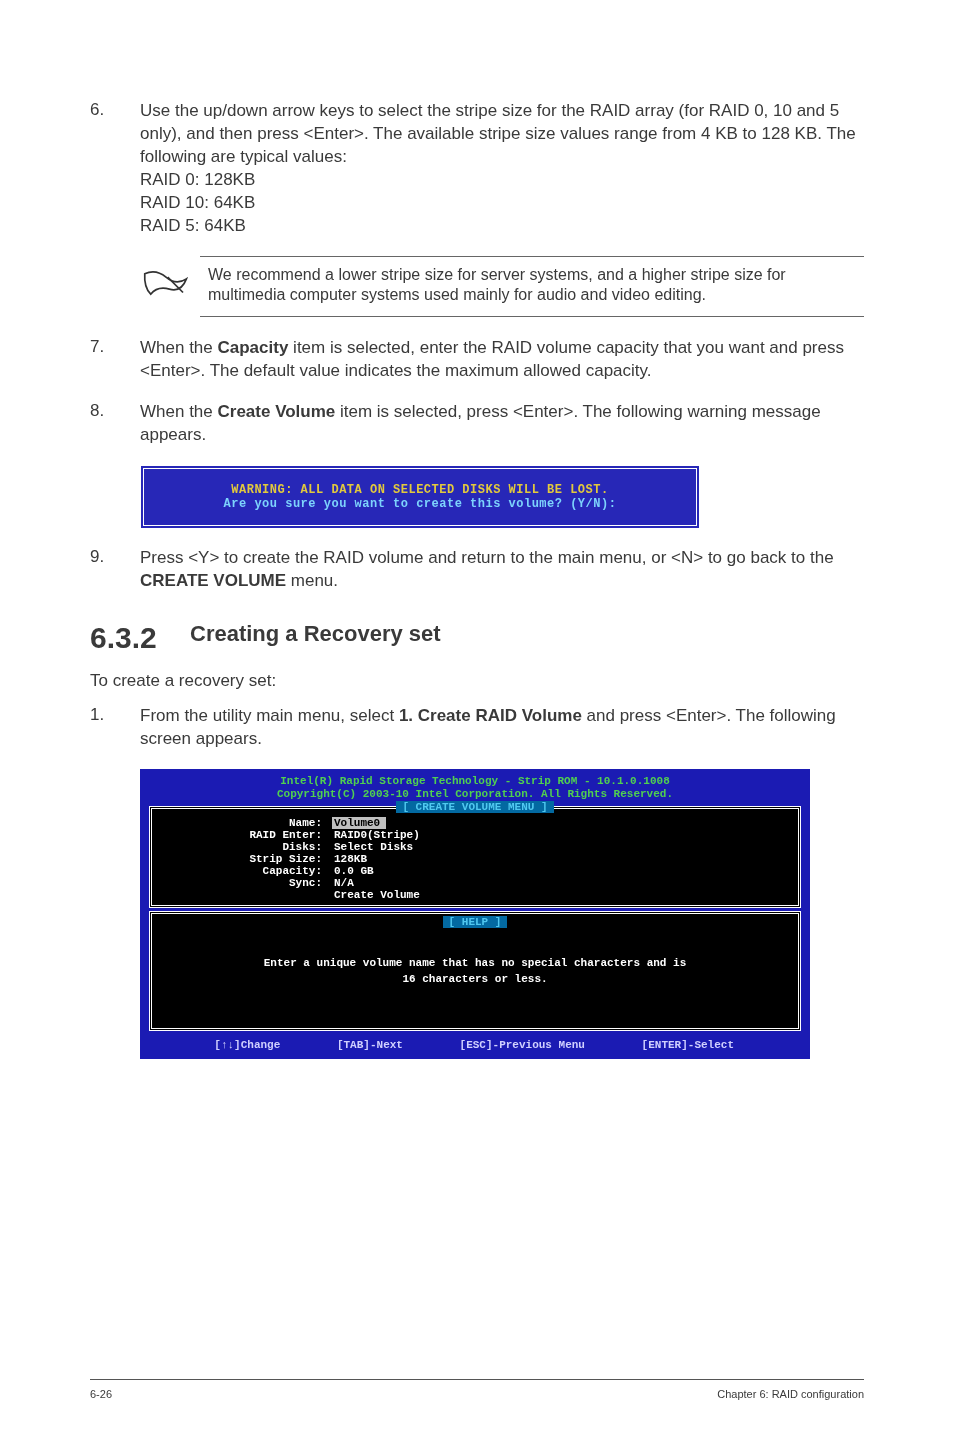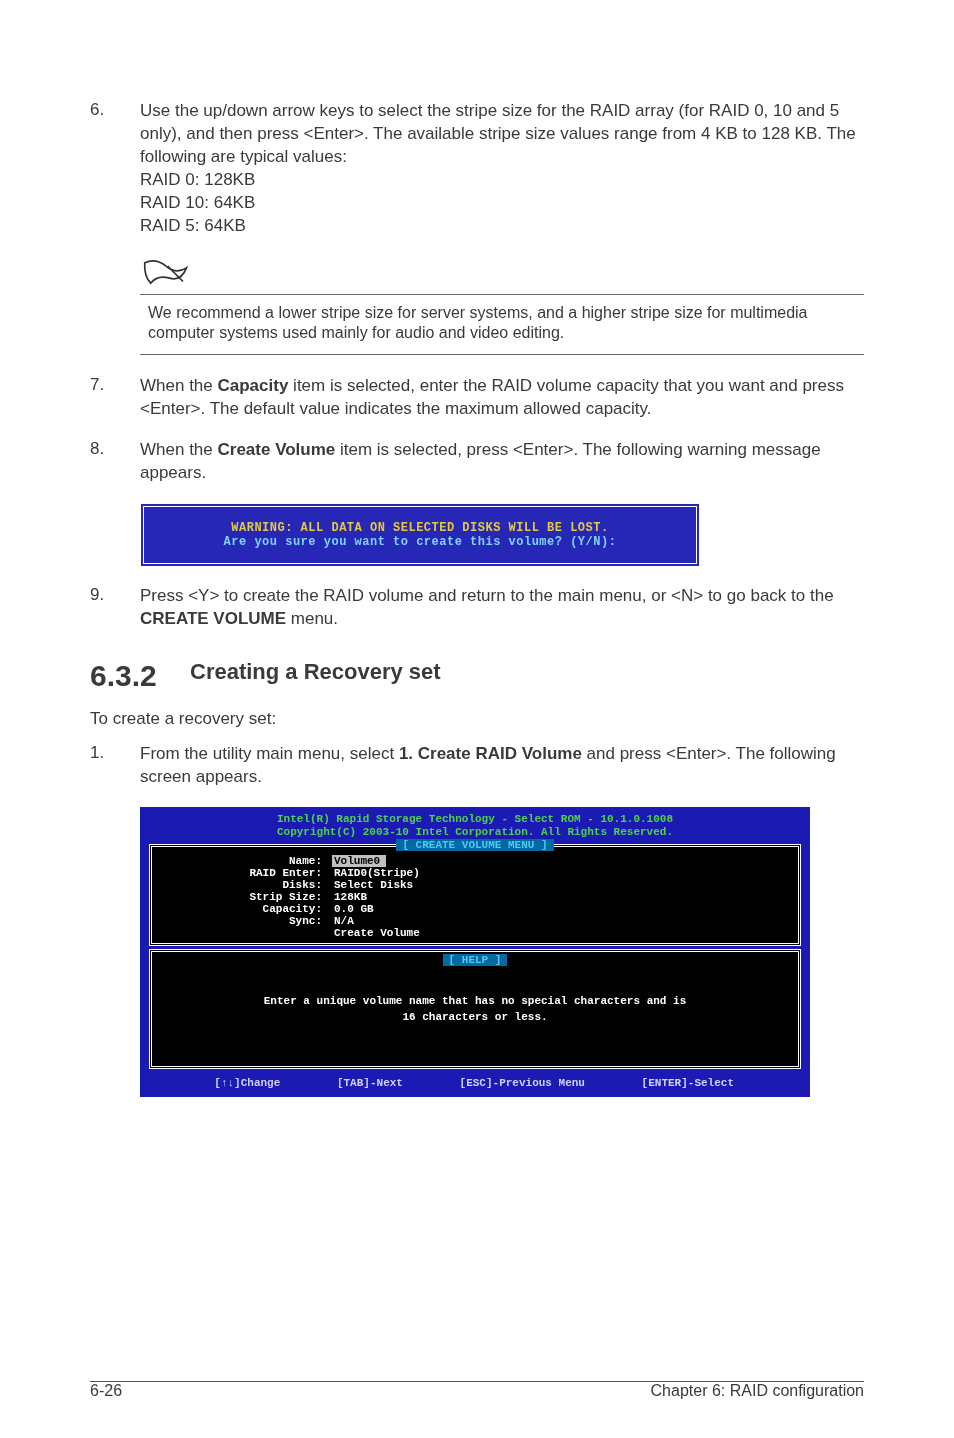--- a/index.html
+++ b/index.html
@@ -10,21 +10,21 @@
       width: 954px;
       height: 1438px;
       padding: 100px 90px 40px 90px;
       position: relative;
     }
     .list-item { display: flex; margin-bottom: 18px; }
     .list-num { width: 50px; flex-shrink: 0; font-size: 17px; }
     .list-body { flex: 1; font-size: 17px; line-height: 1.35; }
     .list-body p { margin: 0; }
     .list-sub { margin: 0; }
-    .note-row { display: flex; margin: 14px 0 20px 50px; flex-direction: column; }
+    .note-row { display: flex; align-items: center; margin: 14px 0 20px 50px; }
     .note-icon { width: 60px; flex-shrink: 0; }
     .note-icon svg { width: 52px; height: 34px; }
     .note-text { flex: 1; font-size: 16px; line-height: 1.3; border-top: 1px solid #666; border-bottom: 1px solid #666; padding: 8px 0 10px 8px; }
     .warn-box-wrap { margin: 8px 0 18px 50px; }
     .warn-outer {
       background: #2727b7;
       border: 4px double #fff;
       padding: 14px 18px;
       width: 560px;
       box-shadow: inset 0 0 0 2px #2727b7;
@@ -69,21 +69,22 @@
     }
     .help-text { text-align: center; margin-top: 28px; line-height: 1.4; }
     .bios-footer { text-align: right; padding: 5px 20px 2px 50px; color: #d0d0ff; }
     .bios-footer span { margin-right: 50px; }
     .page-footer {
       position: absolute;
       bottom: 38px;
       left: 90px;
       right: 90px;
       border-top: 1px solid #555;
-      font-size: 16px;
+      padding-top: 8px;
+      font-size: 11px;
       display: flex;
       justify-content: space-between;
     }
   </style>
 </head>
 <body>
 
 <div class="list-item">
   <div class="list-num">6.</div>
   <div class="list-body">
@@ -142,21 +143,21 @@
 <div class="list-item">
   <div class="list-num">1.</div>
   <div class="list-body">
     <span>From the utility main menu, select </span><b>1. Create RAID Volume</b><span> and press &lt;Enter&gt;. The following screen appears.</span>
   </div>
 </div>
 
 <div class="bios-wrap">
   <div class="bios">
     <div class="bios-title">
-      <div>Intel(R) Rapid Storage Technology - Select ROM - 10.1.0.1008</div>
+      <div>Intel(R) Rapid Storage Technology - Strip ROM - 10.1.0.1008</div>
       <div>Copyright(C) 2003-10 Intel Corporation.  All Rights Reserved.</div>
     </div>
     <div class="bios-box">
       <div class="bios-box-title"><span>[ CREATE VOLUME MENU ]</span></div>
       <div class="kv-row">
         <div class="kv-key">Name:</div>
         <div class="kv-val"><span class="hl">Volume0</span></div>
       </div>
       <div class="kv-row">
         <div class="kv-key">RAID Enter:</div>

